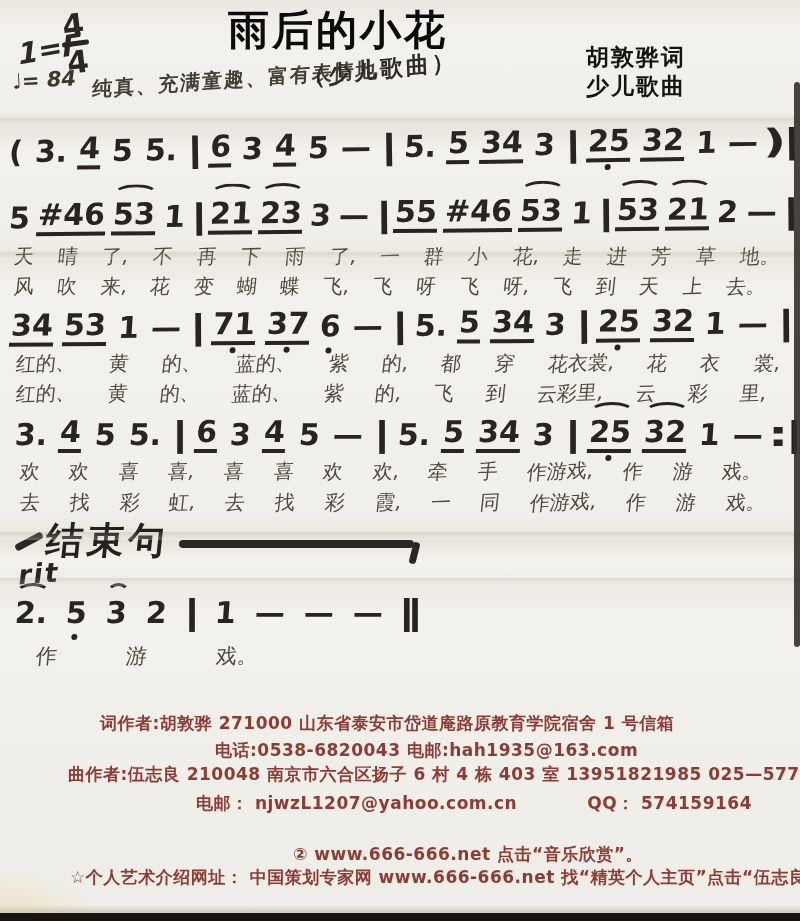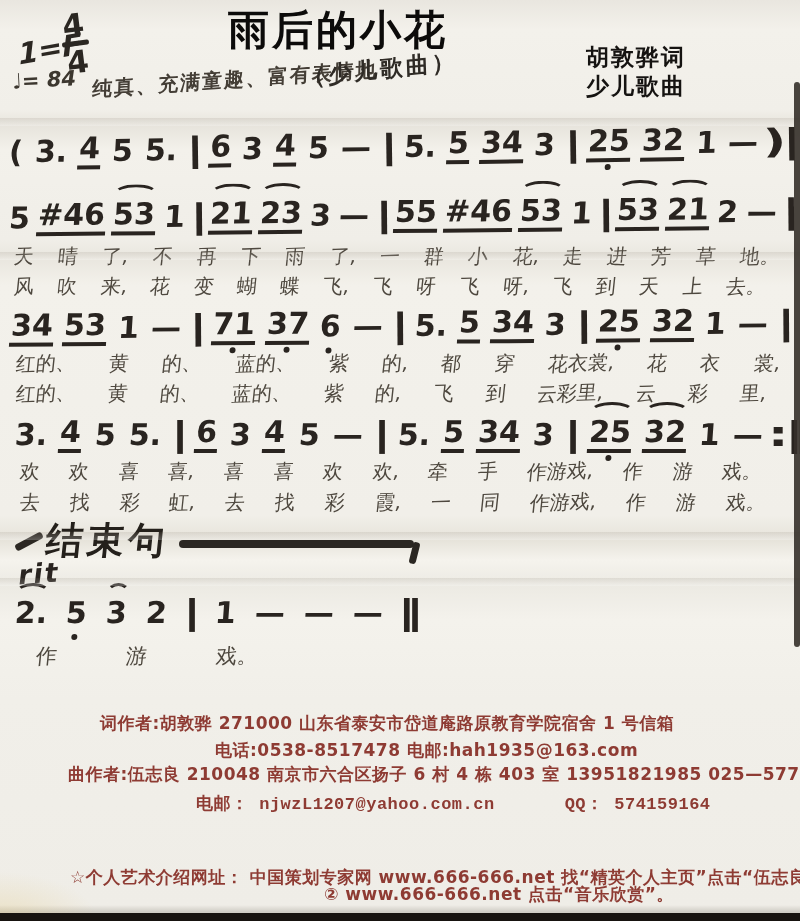--- a/index.html
+++ b/index.html
@@ -301,24 +301,24 @@
       <span class="tok">—</span>
       <span class="tok bar">‖</span>
     </div>
   <div class="abs lyrics-row" style="left:36px; top:642px; width:222px; font-size:21px;">
       <span class="lyr">作</span>
       <span class="lyr">游</span>
       <span class="lyr">戏。</span>
     </div>
 
   <div class="abs red-line" style="left: 88px; top: 712px; color: rgb(142, 59, 51); margin-left: 12px;">词作者:胡敦骅 271000 山东省泰安市岱道庵路原教育学院宿舍 1 号信箱</div>
-  <div class="abs red-line" style="left: 215px; top: 739px; color: rgb(142, 59, 51);">电话:0538-8517478  电邮:hah1935@163.com</div>
+  <div class="abs red-line" style="left: 215px; top: 739px; color: rgb(142, 59, 51);">电话:0538-6820043  电邮:hah1935@163.com</div>
   <div class="abs red-line" style="left: 68px; top: 763px; color: rgb(142, 59, 51);">曲作者:伍志良 210048 南京市六合区扬子 6 村 4 栋 403 室  13951821985   025—57779461</div>
-  <div class="abs red-line" style="left: 196px; top: 792px; color: rgb(142, 59, 51); font-family: Liberation Mono, monospace;">电邮： njwzL1207@yahoo.com.cn　　　　QQ： 574159164</div>
-  <div class="abs red-line" style="left: 293px; top: 883px; color: rgb(142, 59, 51); margin-left: 31px;">② www.666-666.net 点击“音乐欣赏”。</div>
+  <div class="abs red-line" style="left: 196px; top: 792px; color: rgb(142, 59, 51);">电邮： njwzL1207@yahoo.com.cn　　　　QQ： 574159164</div>
+  <div class="abs red-line" style="left: 293px; top: 843px; color: rgb(142, 59, 51);">② www.666-666.net 点击“音乐欣赏”。</div>
   <div class="abs red-line" style="left: 70px; top: 866px; color: rgb(142, 59, 51);">☆个人艺术介绍网址： 中国策划专家网 www.666-666.net 找“精英个人主页”点击“伍志良”。</div>
 
   <div class="abs crease" style="top:118px;"></div>
   <div class="abs crease" style="top:252px;"></div>
   <div class="abs crease" style="top:532px;"></div>
   <div class="abs crease" style="top:578px;"></div>
   <div class="abs edge-right"></div>
   <div class="abs edge-bottom"></div>
 
 </div>

